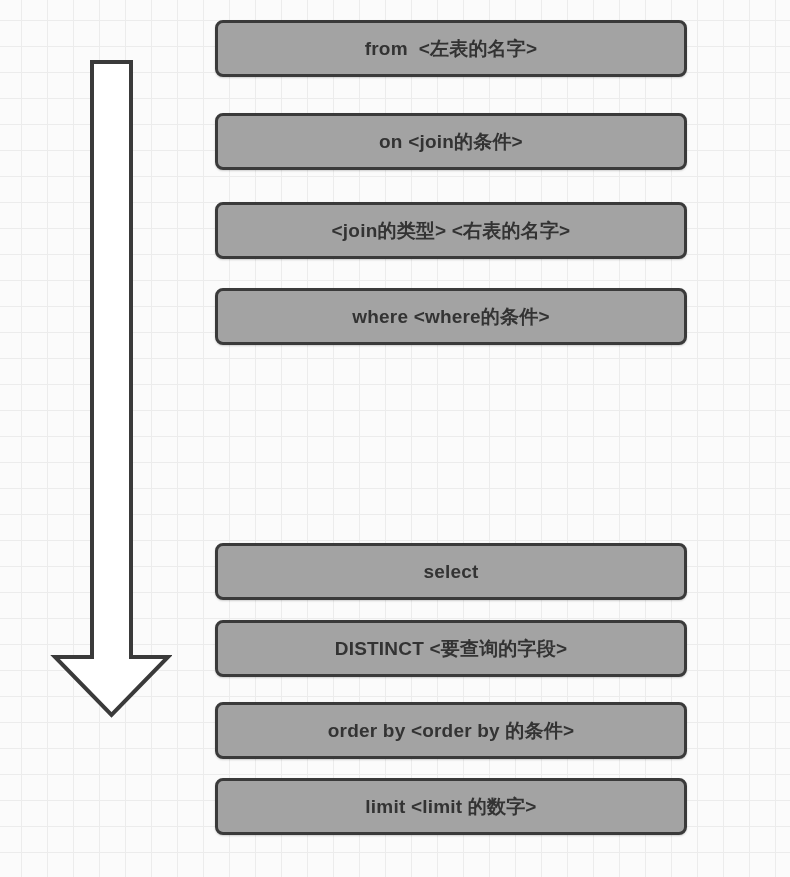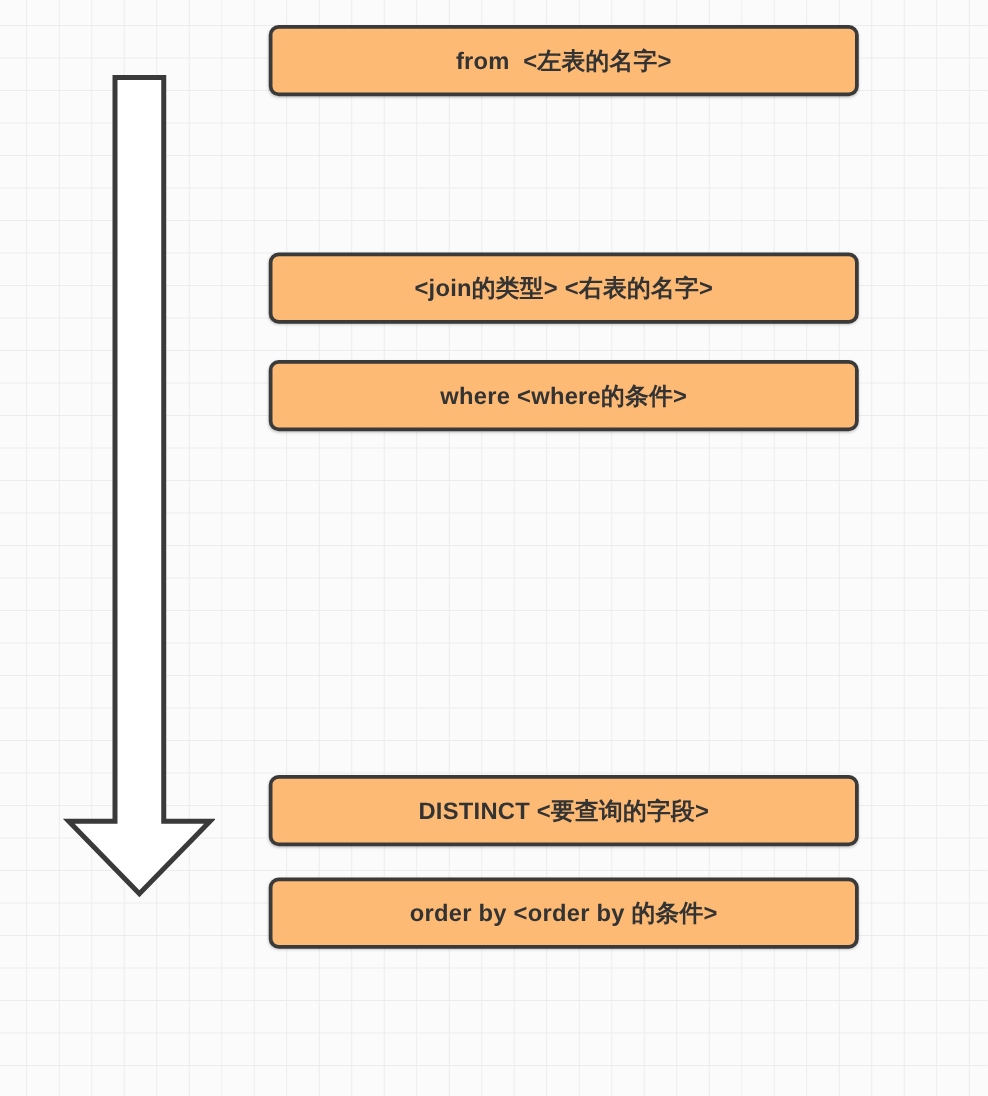--- a/index.html
+++ b/index.html
@@ -29,21 +29,21 @@
     top: 60px;
     width: 122px;
     height: 660px;
   }
   .step-box {
     position: absolute;
     left: 215px;
     width: 472px;
     height: 57px;
     box-sizing: border-box;
-    background: #fdba74;
+    background: #a3a3a3;
     border: 3.5px solid #3a3a3a;
     border-radius: 8px;
     box-shadow: 0 1px 2px rgba(0,0,0,0.18);
     display: flex;
     align-items: center;
     justify-content: center;
     font-size: 19px;
     font-weight: bold;
     color: #333333;
     white-space: pre;
@@ -66,26 +66,29 @@
 <div class="canvas">
 
   <div class="arrow-wrap">
     <svg width="122" height="660" viewBox="0 0 122 660">
       <polygon points="42,2 81,2 81,597 118,597 61.5,655 5,597 42,597" fill="#ffffff" stroke="#3a3a3a" stroke-width="4" stroke-linejoin="miter"></polygon>
     </svg>
   </div>
 
   <div class="step-box pos-0">from  &lt;左表的名字&gt;</div>
 
+  <div class="step-box pos-1">on &lt;join的条件&gt;</div>
 
   <div class="step-box pos-2">&lt;join的类型&gt; &lt;右表的名字&gt;</div>
 
   <div class="step-box pos-3">where &lt;where的条件&gt;</div>
 
 
 
+  <div class="step-box pos-6">select</div>
 
   <div class="step-box pos-8">order by &lt;order by 的条件&gt;</div>
 
   <div class="step-box pos-7">DISTINCT &lt;要查询的字段&gt;</div>
 
+  <div class="step-box pos-9">limit &lt;limit 的数字&gt;</div>
 
 </div>
 
 </body></html>

